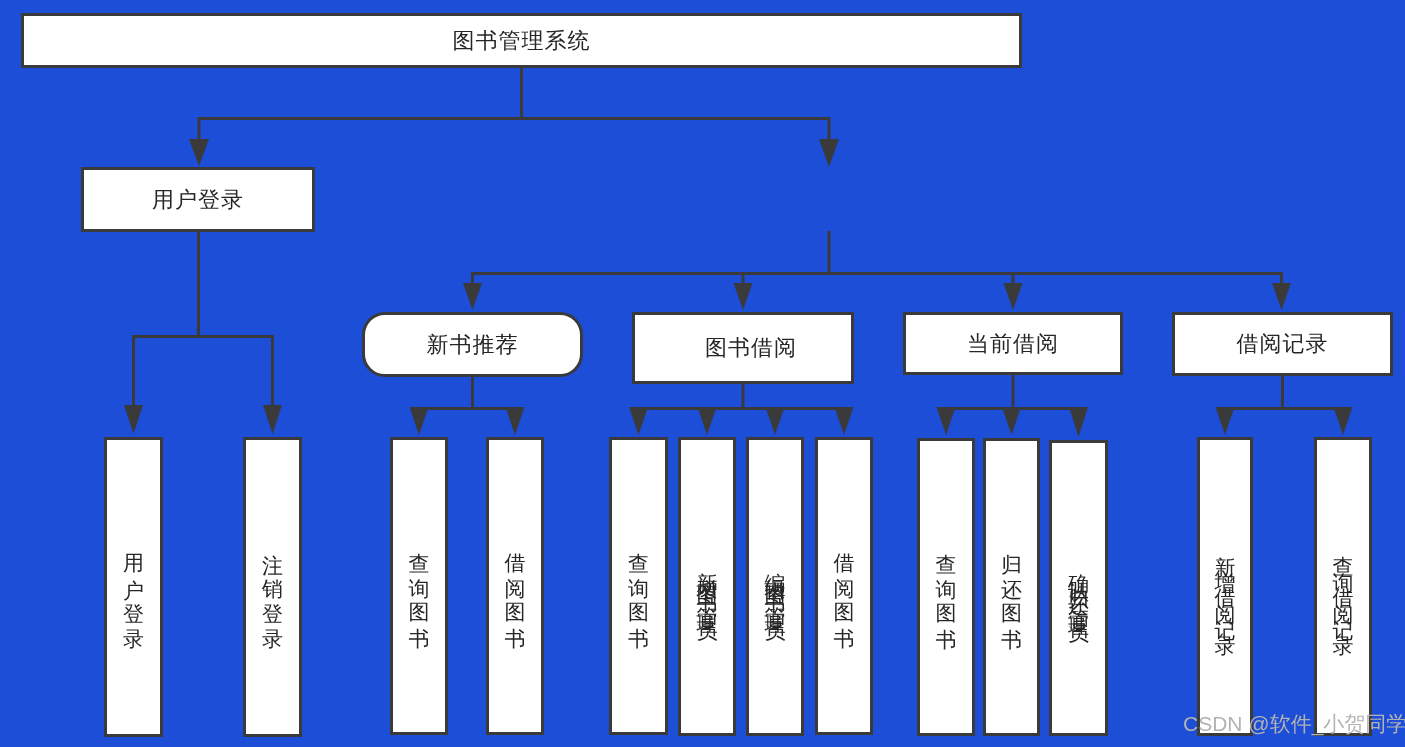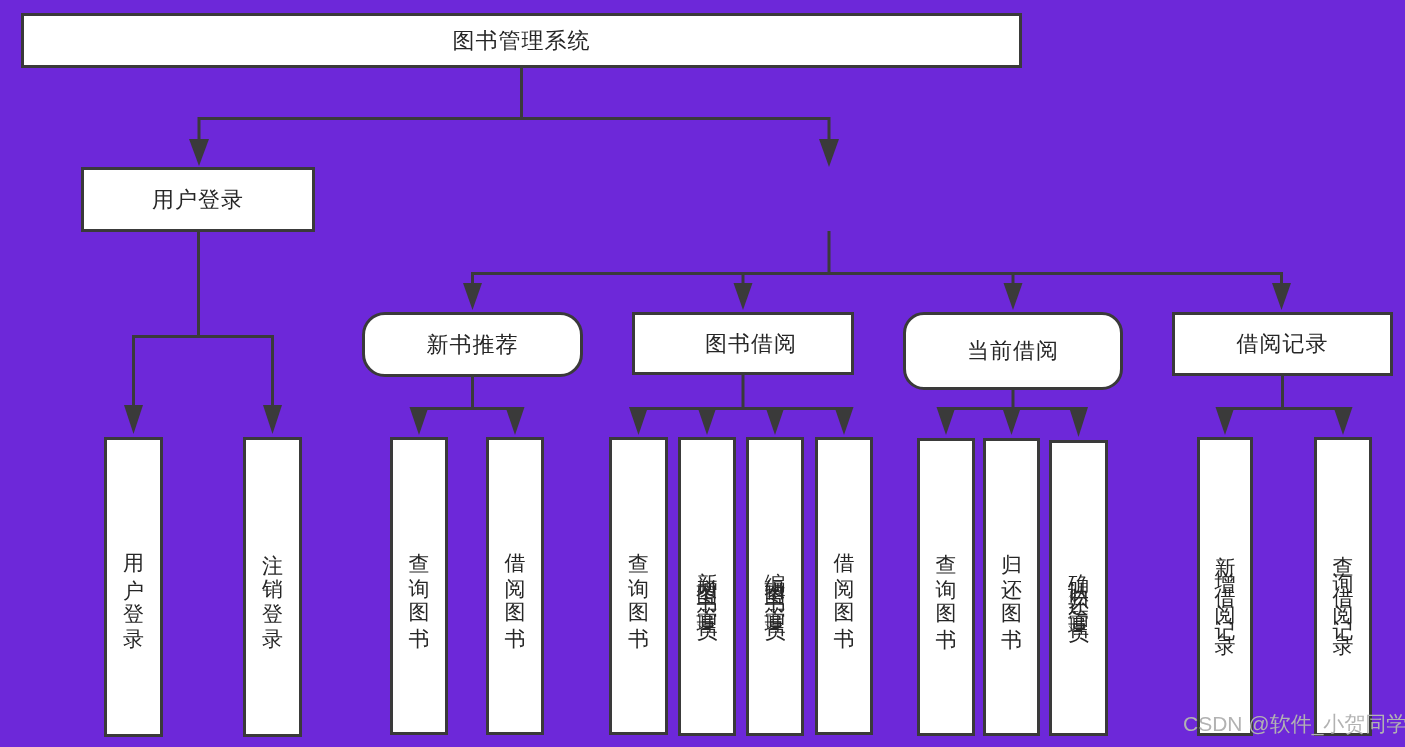--- a/index.html
+++ b/index.html
@@ -1,17 +1,17 @@
 <!DOCTYPE html>
 <html><head>
 <meta charset="utf-8">
 <style>
   html,body{margin:0;padding:0;background:#fff;}
   #canvas{
-    position:relative;width:1405px;height:747px;background:#6d28d9;
+    position:relative;width:1405px;height:747px;background:#1d4ed8;
     font-family:"Liberation Sans","DejaVu Sans",sans-serif;overflow:hidden;
   }
   #connectors{position:absolute;left:0;top:0;z-index:0;}
   .box{
     position:absolute;box-sizing:border-box;border:3px solid #3a3a3a;background:#ffffff;
     display:flex;align-items:center;justify-content:center;
     font-size:22px;color:#262626;z-index:1;letter-spacing:1px;
   }
   .leaf{
     writing-mode:vertical-rl;text-orientation:mixed;
@@ -20,22 +20,22 @@
   .ls-short{letter-spacing:25px;}
   .ls-med{letter-spacing:16px;}
   .ls-long{letter-spacing:7px;}
   
   #root{left:21px;top:13px;width:1001px;height:55px;}
   
   #b-user-login{left:81px;top:167px;width:234px;height:65px;}
   #b-book-mgmt{left:712px;top:168px;width:235px;height:64px;}
   
   #b-new-book{left:362px;top:312px;width:221px;height:65px;border-radius:23px;}
-  #b-book-borrow{left:632px;top:312px;width:222px;height:63px;padding-left:16px;}
-  #b-current-borrow{left:903px;top:312px;width:220px;height:78px;border-radius:21px;}
+  #b-book-borrow{left:632px;top:312px;width:222px;height:72px;padding-left:16px;}
+  #b-current-borrow{left:903px;top:312px;width:220px;height:63px;}
   #b-borrow-records{left:1172px;top:312px;width:221px;height:64px;font-family:Liberation Serif, serif;}
   
   #l-user-login{left:104px;top:437px;width:59px;height:300px;}
   #l-logout{left:243px;top:437px;width:59px;height:300px;}
   #l-nb-query{left:390px;top:437px;width:58px;height:298px;}
   #l-nb-borrow{left:486px;top:437px;width:58px;height:298px;}
   #l-bb-query{left:609px;top:437px;width:59px;height:298px;}
   #l-bb-add{left:678px;top:437px;width:58px;height:299px;}
   #l-bb-edit{left:746px;top:437px;width:58px;height:299px;}
   #l-bb-borrow{left:815px;top:437px;width:58px;height:298px;}

